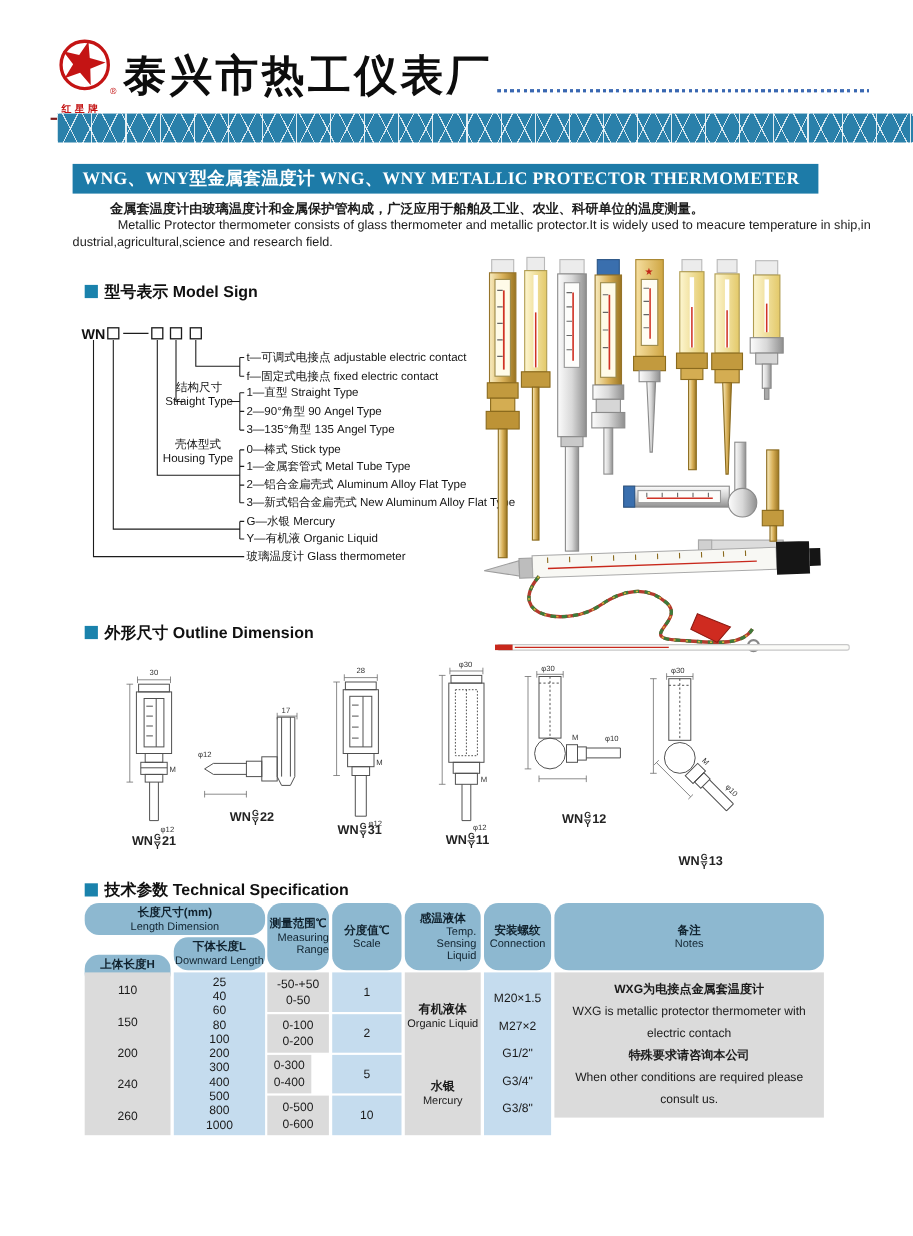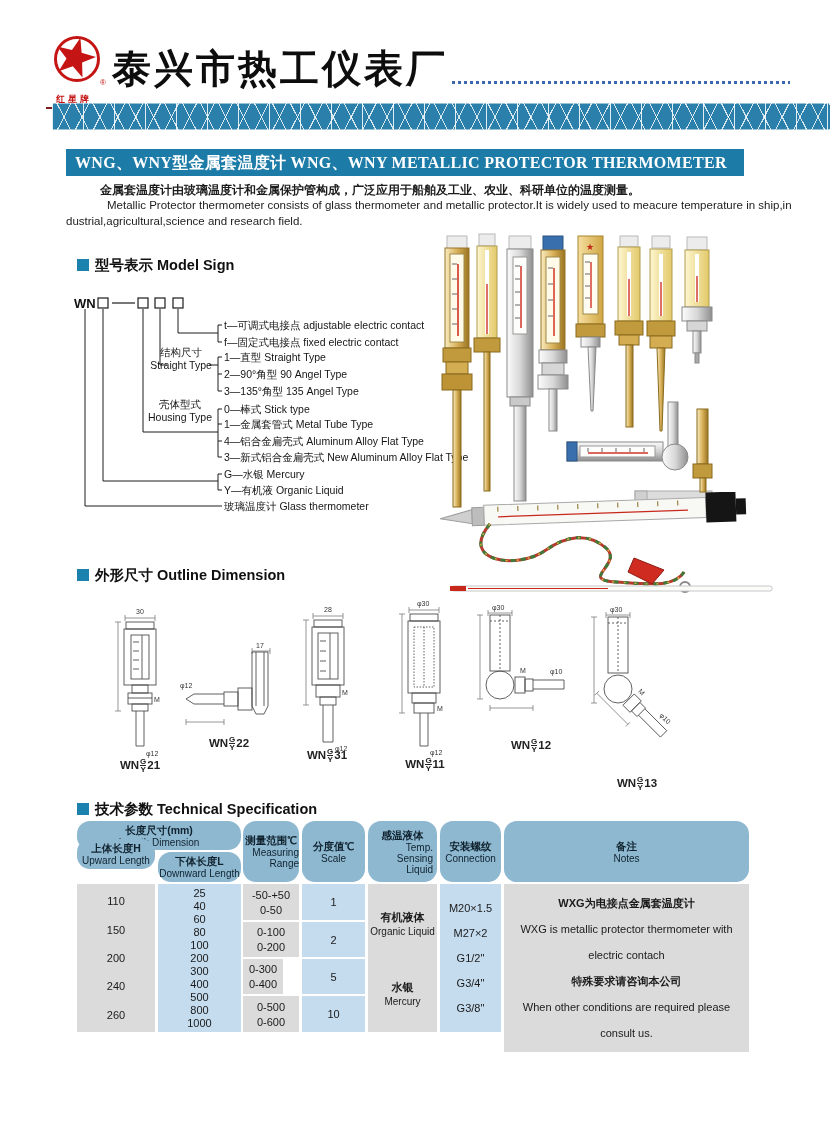--- a/index.html
+++ b/index.html
@@ -101,21 +101,21 @@
   <div class="tlabel" style="left:224px;top:336px">f—固定式电接点 fixed electric contact</div>
   <div class="tblock" style="left:150px;top:346px;width:62px"><span>结构尺寸</span><br>
        <span>Straight Type</span></div>
   <div class="tlabel" style="left:224px;top:351px">1—直型 Straight Type</div>
   <div class="tlabel" style="left:224px;top:368px">2—90°角型 90 Angel Type</div>
   <div class="tlabel" style="left:224px;top:385px">3—135°角型 135 Angel Type</div>
   <div class="tblock" style="left:148px;top:398px;width:64px"><span>壳体型式</span><br>
        <span>Housing Type</span></div>
   <div class="tlabel" style="left:224px;top:403px">0—棒式 Stick type</div>
   <div class="tlabel" style="left:224px;top:418px">1—金属套管式 Metal Tube Type</div>
-  <div class="tlabel" style="left:224px;top:435px">4—铝合金扁壳式 Aluminum Alloy Flat Type</div>
+  <div class="tlabel" style="left:224px;top:435px">2—铝合金扁壳式 Aluminum Alloy Flat Type</div>
   <div class="tlabel" style="left:224px;top:451px">3—新式铝合金扁壳式 New Aluminum Alloy Flat Type</div>
   <div class="tlabel" style="left:224px;top:468px">G—水银 Mercury</div>
   <div class="tlabel" style="left:224px;top:484px">Y—有机液 Organic Liquid</div>
   <div class="tlabel" style="left:224px;top:500px">玻璃温度计 Glass thermometer</div>
 
   <svg class="abs" style="left:430px;top:224px" width="400" height="290" viewBox="0 0 400 290">
     <defs>
       <linearGradient id="brass" x1="0" y1="0" x2="1" y2="0">
         <stop offset="0" stop-color="#f8ecc0"></stop>
           <stop offset=".5" stop-color="#d9b15a"></stop>
@@ -380,21 +380,21 @@
       </span><span>13</span></div>
 
   <div class="sect" style="left:77px;top:800px"><span class="sq"></span><span>技术参数 Technical Specification</span></div>
 
   <div class="spec">
 
     <div class="th" style="left:0;top:0;width:164px;height:29px">
       <span class="zh">长度尺寸(mm)</span>
       <span class="en">Length Dimension</span>
     </div>
-    <div class="th" style="left:0;top:18px;width:78px;height:30px">
+    <div class="th" style="left:0;top:47px;width:78px;height:30px">
       <span class="zh">上体长度H</span>
       <span class="en">Upward Length</span>
     </div>
     <div class="th" style="left:81px;top:31px;width:83px;height:30px">
       <span class="zh">下体长度L</span>
       <span class="en">Downward Length</span>
     </div>
     <div class="th" style="left:166px;top:0;width:56px;height:61px">
       <span class="zh">测量范围℃</span>
       <span class="en">Measuring Range</span>
@@ -468,21 +468,21 @@
       <span><b>有机液体</b><br><span style="font-size:10px">Organic Liquid</span></span>
       <span><b>水银</b><br><span style="font-size:10px">Mercury</span></span>
     </div>
     <div class="td blue stack" style="left:363px;top:63px;width:61px;height:148px;padding:11px 0">
       <span>M20×1.5</span>
       <span>M27×2</span>
       <span>G1/2"</span>
       <span>G3/4"</span>
       <span>G3/8"</span>
     </div>
-    <div class="td gray stack notes-td" style="left:427px;top:63px;width:245px;height:168px;padding:6px 4px">
+    <div class="td gray stack notes-td" style="left:427px;top:63px;width:245px;height:132px;padding:6px 4px">
       <span class="zh">WXG为电接点金属套温度计</span>
       <span>WXG is metallic protector thermometer with</span>
       <span>electric contach</span>
       <span class="zh">特殊要求请咨询本公司</span>
       <span>When other conditions are required please</span>
       <span>consult us.</span>
     </div>
   </div>
 
 </div>

